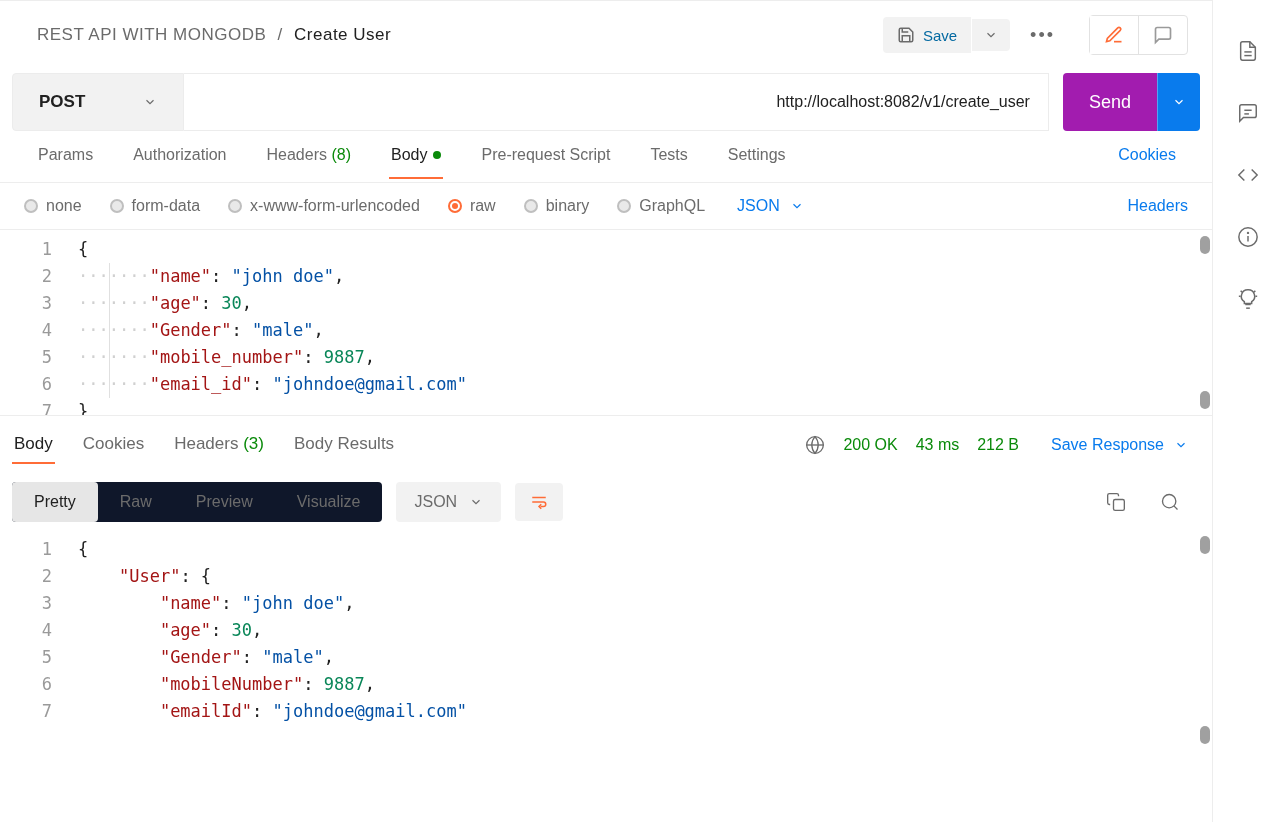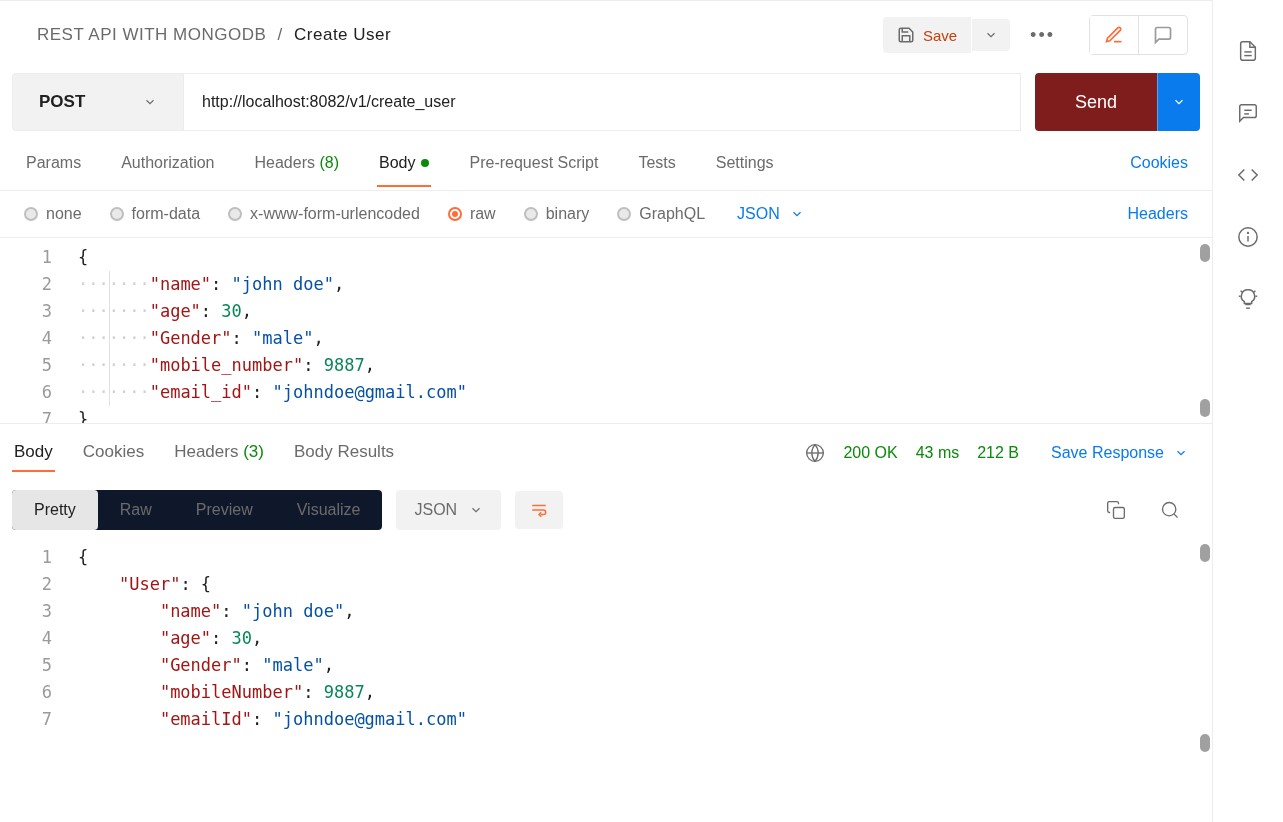--- a/index.html
+++ b/index.html
@@ -6,35 +6,35 @@
 body { font-family: -apple-system, BlinkMacSystemFont, "Segoe UI", Helvetica, Arial, sans-serif; font-size: 14px; color: #212121; background: #fff; }
 .app { display: flex; width: 1283px; height: 822px; overflow: hidden; }
 .main { flex: 1; display: flex; flex-direction: column; border-right: 1px solid #ededed; }
 .right-rail { width: 70px; display: flex; flex-direction: column; align-items: center; gap: 40px; padding-top: 40px; }
 .right-rail .ricon { width: 22px; height: 22px; color: #6b6b6b; cursor: pointer; }
 
 .head-row { display: flex; align-items: center; padding: 14px 24px 18px 37px; border-top: 1px solid #ededed; }
 .breadcrumb { font-size: 17px; color: #6b6b6b; letter-spacing: .5px; }
 .breadcrumb .strong { color: #212121; font-weight: 500; }
 .head-spacer { flex: 1; }
-.save-btn { display: flex; align-items: center; gap: 8px; background: #f2f2f2; border: none; border-radius: 4px 0 0 4px; padding: 9px 14px; font-size: 15px; cursor: pointer; color: #c2410c; }
+.save-btn { display: flex; align-items: center; gap: 8px; background: #f2f2f2; border: none; border-radius: 4px 0 0 4px; padding: 9px 14px; font-size: 15px; cursor: pointer; color: #0369a1; }
 .save-caret { background: #f2f2f2; border: none; border-radius: 0 4px 4px 0; padding: 9px 12px; margin-left: 1px; cursor: pointer; color: #6b6b6b; }
 .more-btn { background: none; border: none; padding: 9px 12px; margin-left: 8px; cursor: pointer; color: #6b6b6b; font-size: 18px; letter-spacing: 2px; }
 .edit-group { margin-left: 22px; border: 1px solid #e2e2e2; border-radius: 4px; display: flex; }
 .edit-btn { background: none; border: none; padding: 9px 14px; cursor: pointer; }
 .edit-btn.active { background: #fff; }
 .edit-btn + .edit-btn { border-left: 1px solid #e2e2e2; }
 
 .req-row { display: flex; margin: 0 12px; }
 .method-select { display: flex; align-items: center; justify-content: space-between; background: #f2f2f2; border: 1px solid #ececec; border-radius: 4px 0 0 4px; padding: 0 26px; width: 172px; height: 58px; font-size: 17px; font-weight: 600; color: #212121; cursor: pointer; }
-.url-input { flex: 1; border: 1px solid #ececec; border-left: none; height: 58px; padding: 0 18px; font-size: 16px; color: #212121; outline: none; }
-.send-btn { background: #7f1d1d; color: #fff; border: none; border-radius: 4px 0 0 4px; height: 58px; padding: 0 40px; font-size: 18px; font-weight: 500; margin-left: 14px; cursor: pointer; }
+.url-input { flex: 1; border: 1px solid #ececec; border-left: none; height: 58px; padding: 0 18px; font-size: 16px; color: #212121; outline: none; text-align: right; }
+.send-btn { background: #a21caf; color: #fff; border: none; border-radius: 4px 0 0 4px; height: 58px; padding: 0 26px; font-size: 18px; font-weight: 500; margin-left: 14px; cursor: pointer; }
 .send-caret { background: #097bed; color: #fff; border: none; border-left: 1px solid rgba(255,255,255,.3); border-radius: 0 4px 4px 0; height: 58px; padding: 0 14px; cursor: pointer; }
 
-.tab-row { display: flex; align-items: center; padding: 0 24px; margin-top: 18px; border-bottom: 1px solid #ededed; height: 42px; }
+.tab-row { display: flex; align-items: center; padding: 0 36px; margin-top: 10px; border-bottom: 1px solid #ededed; height: 42px; }
 .tab { background: none; border: none; font-size: 16px; color: #6b6b6b; padding: 0 2px 14px 2px; margin-right: 36px; cursor: pointer; position: relative; }
 .tab .count { color: #0a8a0a; }
 .tab.active { color: #212121; }
 .tab.active::after { content: ""; position: absolute; left: 0; right: 0; bottom: -1px; height: 2px; background: #ff6c37; }
 .body-dot { display: inline-block; width: 8px; height: 8px; background: #0a8a0a; border-radius: 50%; margin-left: 6px; vertical-align: middle; }
 .tab-spacer { flex: 1; }
 .cookies-link { color: #097bed; font-size: 16px; cursor: pointer; padding-bottom: 14px; }
 
 .bodytype-row { display: flex; align-items: center; padding: 14px 24px; border-bottom: 1px solid #ededed; }
 .radio { display: flex; align-items: center; gap: 8px; margin-right: 28px; color: #6b6b6b; font-size: 16px; cursor: pointer; }

